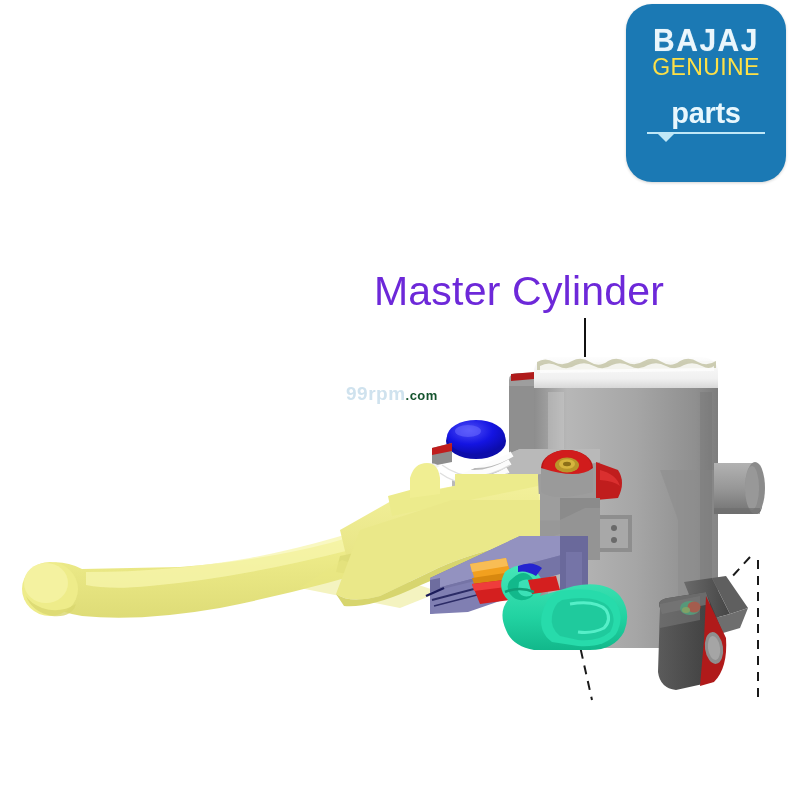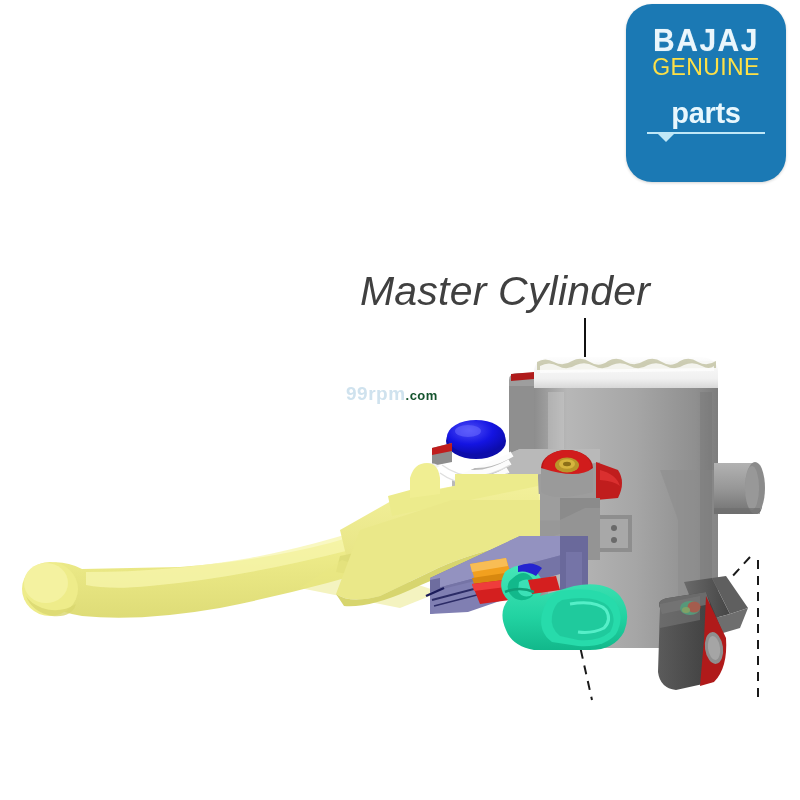--- a/index.html
+++ b/index.html
@@ -89,28 +89,27 @@
     width: 0;
     height: 0;
     border-left: 9px solid transparent;
     border-right: 9px solid transparent;
     border-top: 9px solid #bfe7f7;
   }
 
   
   #callout-label {
     position: absolute;
-    left: 360px;
+    left: 374px;
     top: 268px;
     font-family: "Liberation Sans", sans-serif;
     font-size: 41px;
-    color: #404040;
+    color: #6d28d9;
     white-space: nowrap;
     letter-spacing: 0.2px;
-    font-style: italic;
   }
   #callout-line {
     position: absolute;
     left: 584px;
     top: 318px;
     width: 2px;
     height: 52px;
     background: #111111;
   }
 

